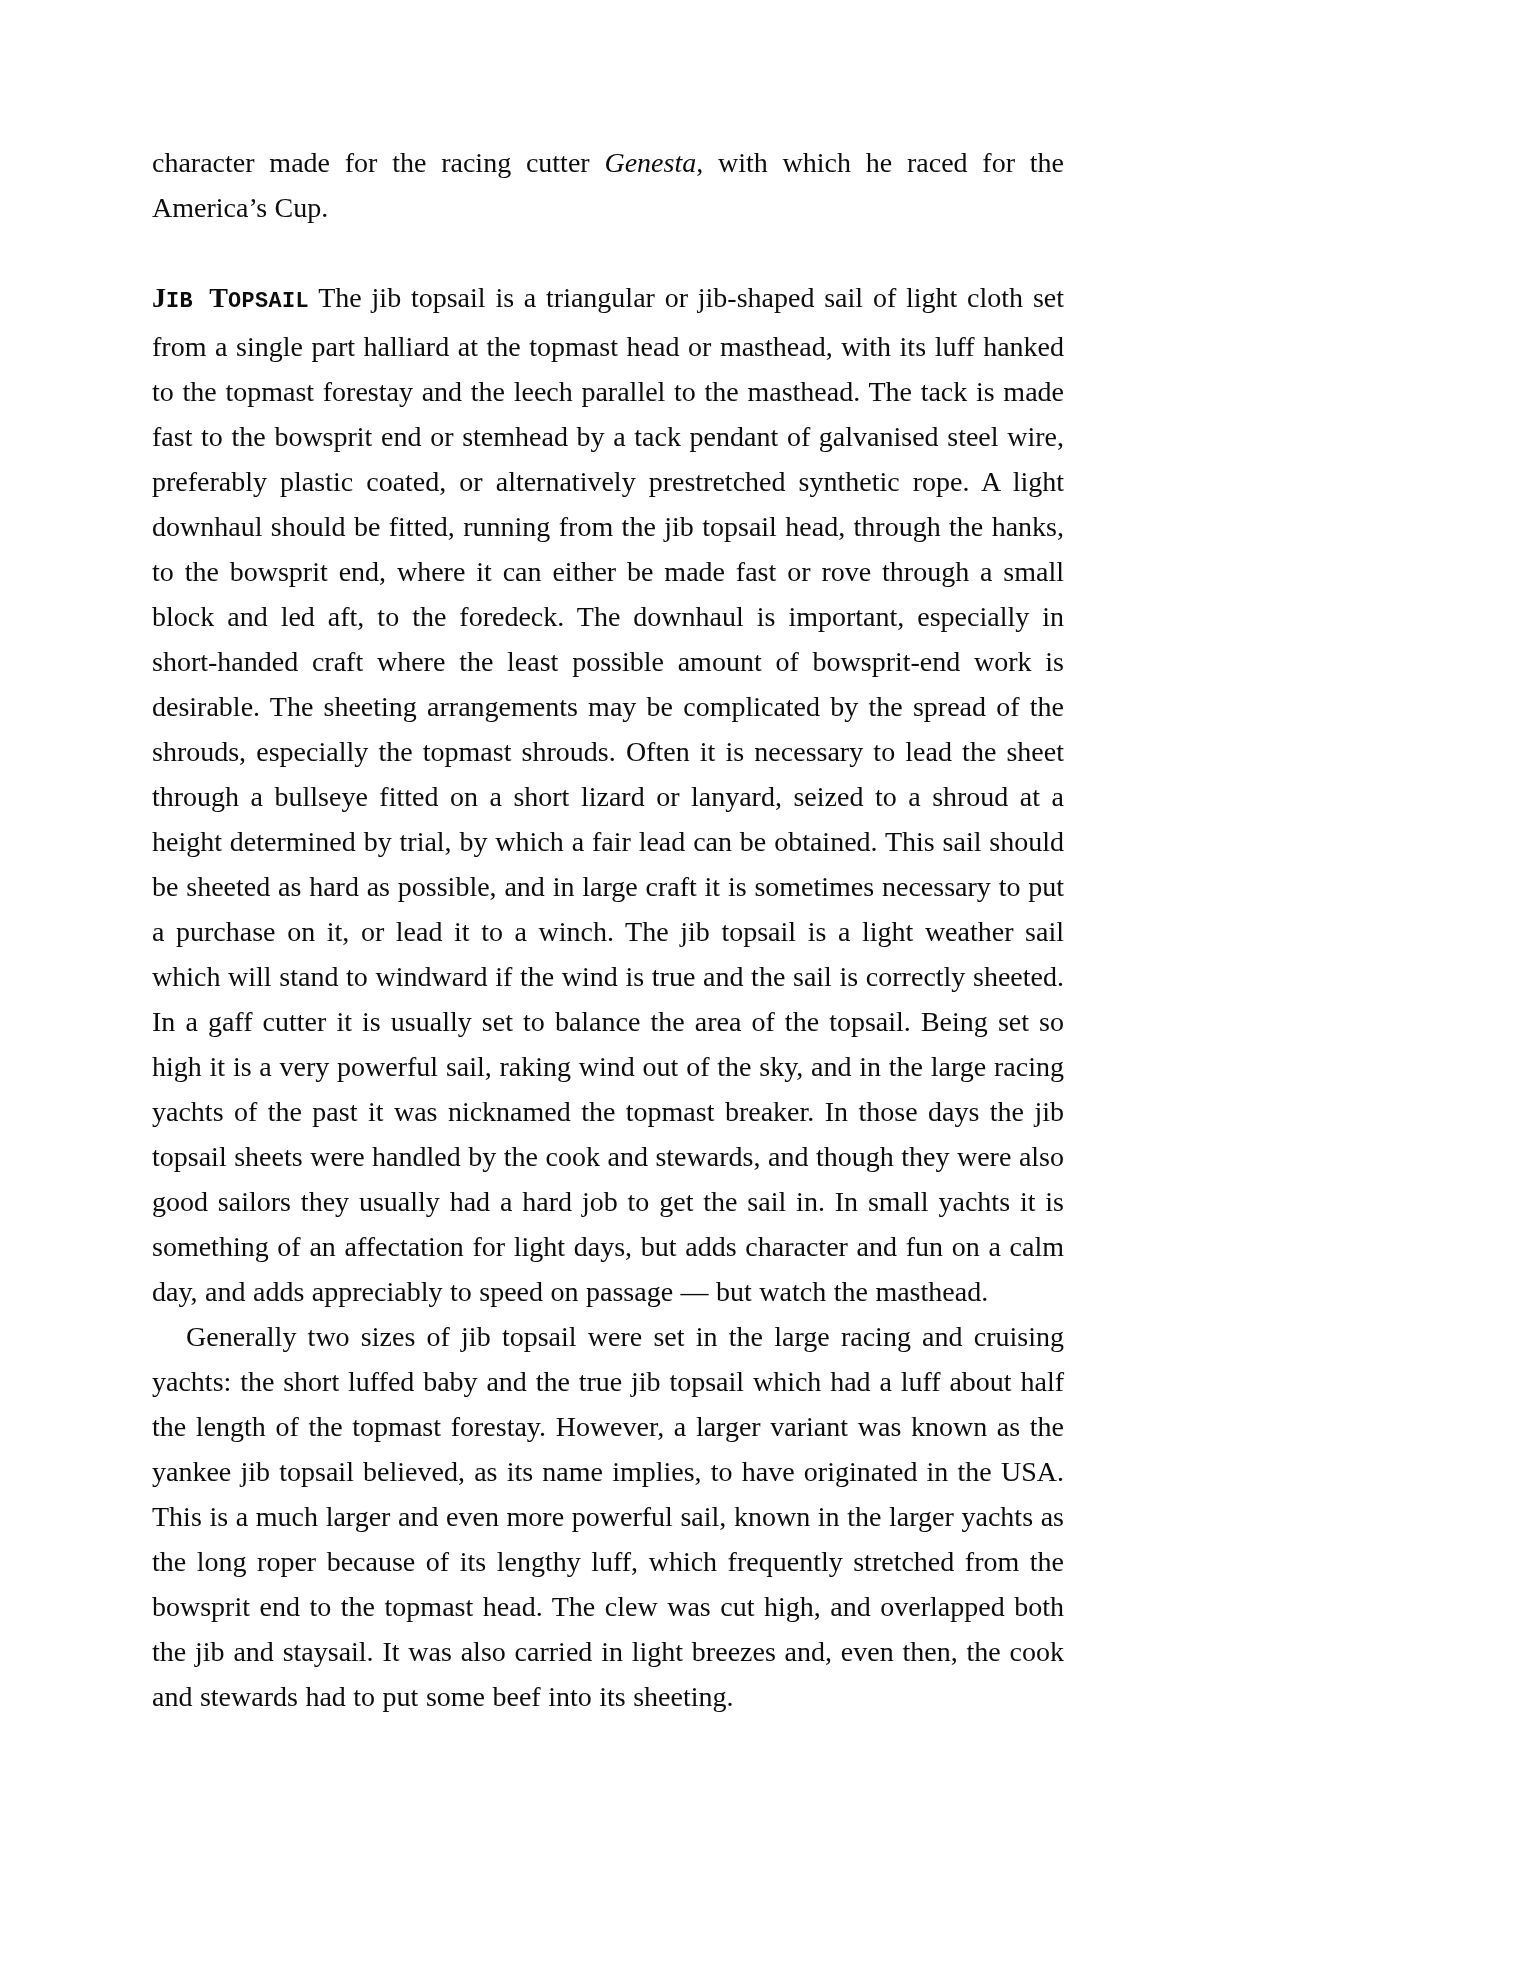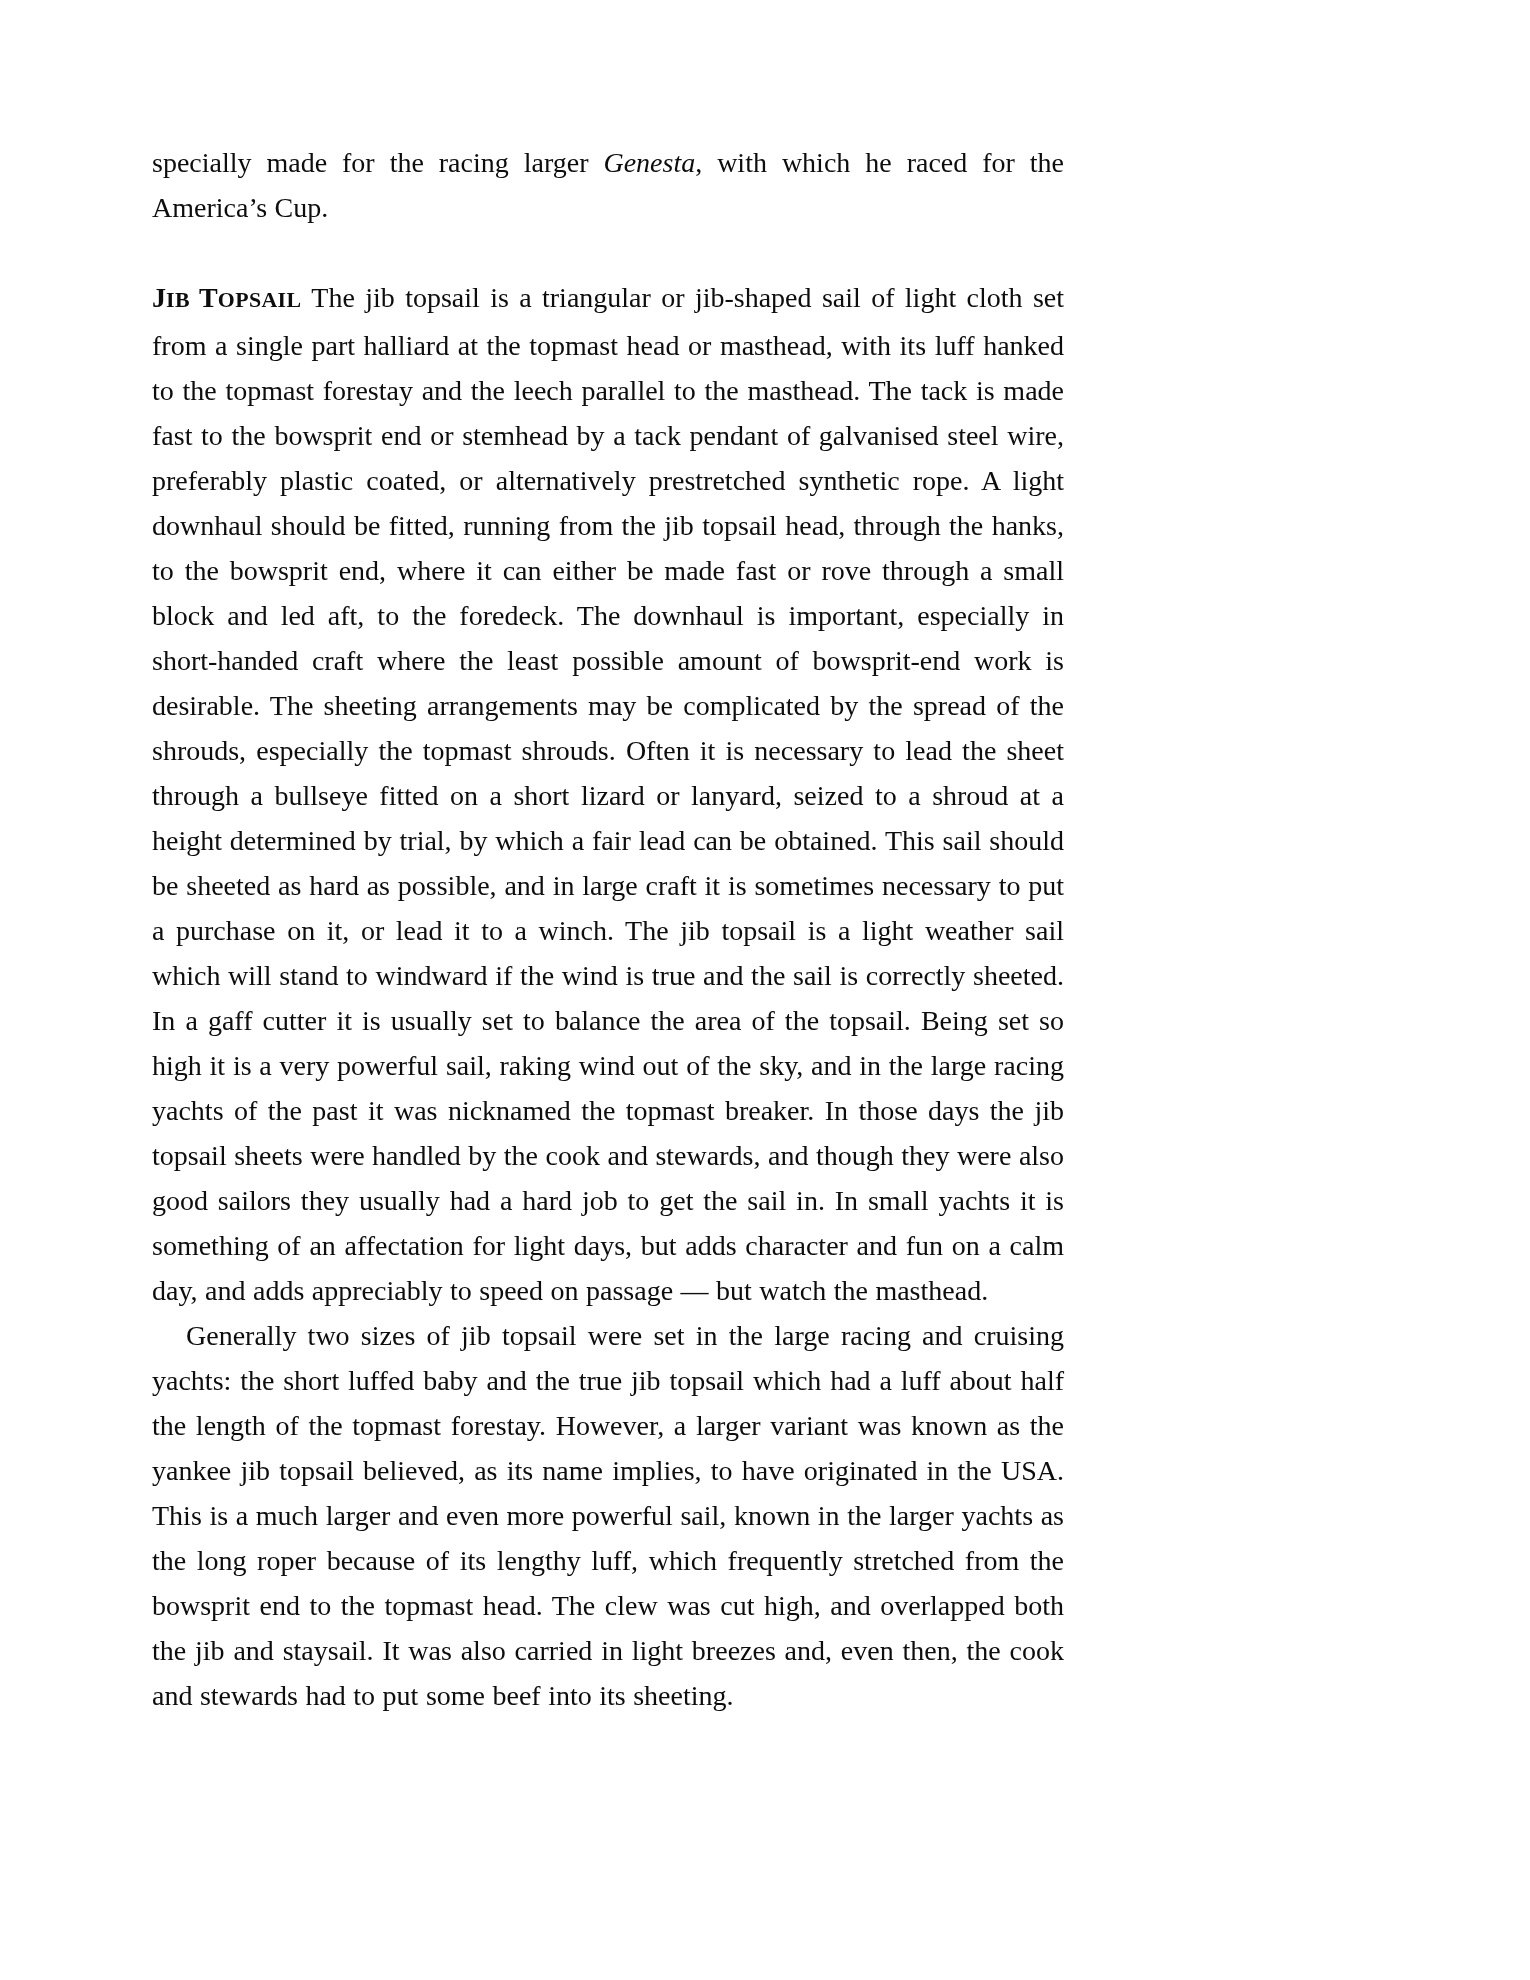--- a/index.html
+++ b/index.html
@@ -41,29 +41,30 @@
     white-space: nowrap;
   }
   .section-heading .cap {
     font-size: 1em;
     font-weight: bold;
   }
   .section-heading .sc {
     font-size: 0.78em;
     font-weight: bold;
     letter-spacing: 0.4px;
+    font-family: Liberation Mono, monospace;
   }
 </style>
 </head>
 <body>
 
 <div class="page">
   <div class="text-block">
 
-    <p class="para"><span>specially made for the racing larger </span><em class="italic-word">Genesta</em><span>, with which he raced for the America’s Cup.</span></p>
+    <p class="para"><span>character made for the racing cutter </span><em class="italic-word">Genesta</em><span>, with which he raced for the America’s Cup.</span></p>
 
     <p class="para section-start"><span class="section-heading"><span class="cap">J</span><span class="sc">IB </span><span class="cap">T</span><span class="sc">OPSAIL</span></span>
       <span>The jib topsail is a triangular or jib-shaped sail of light cloth set from a single part halliard at the topmast head or masthead, with its luff hanked to the topmast forestay and the leech parallel to the masthead. The tack is made fast to the bowsprit end or stemhead by a tack pendant of galvanised steel wire, preferably plastic coated, or alternatively prestretched synthetic rope. A light downhaul should be fitted, running from the jib topsail head, through the hanks, to the bowsprit end, where it can either be made fast or rove through a small block and led aft, to the foredeck. The downhaul is important, especially in short-handed craft where the least possible amount of bowsprit-end work is desirable. The sheeting arrangements may be complicated by the spread of the shrouds, especially the topmast shrouds. Often it is necessary to lead the sheet through a bullseye fitted on a short lizard or lanyard, seized to a shroud at a height determined by trial, by which a fair lead can be obtained. This sail should be sheeted as hard as possible, and in large craft it is sometimes necessary to put a purchase on it, or lead it to a winch. The jib topsail is a light weather sail which will stand to windward if the wind is true and the sail is correctly sheeted. In a gaff cutter it is usually set to balance the area of the topsail. Being set so high it is a very powerful sail, raking wind out of the sky, and in the large racing yachts of the past it was nicknamed the topmast breaker. In those days the jib topsail sheets were handled by the cook and stewards, and though they were also good sailors they usually had a hard job to get the sail in. In small yachts it is something of an affectation for light days, but adds character and fun on a calm day, and adds appreciably to speed on passage — but watch the masthead.</span></p>
 
     <p class="para first-line-indent"><span>Generally two sizes of jib topsail were set in the large racing and cruising yachts: the short luffed baby and the true jib topsail which had a luff about half the length of the topmast forestay. However, a larger variant was known as the yankee jib topsail believed, as its name implies, to have originated in the USA. This is a much larger and even more powerful sail, known in the larger yachts as the long roper because of its lengthy luff, which frequently stretched from the bowsprit end to the topmast head. The clew was cut high, and overlapped both the jib and staysail. It was also carried in light breezes and, even then, the cook and stewards had to put some beef into its sheeting.</span></p>
 
   </div>
 </div>
 
 </body></html>

